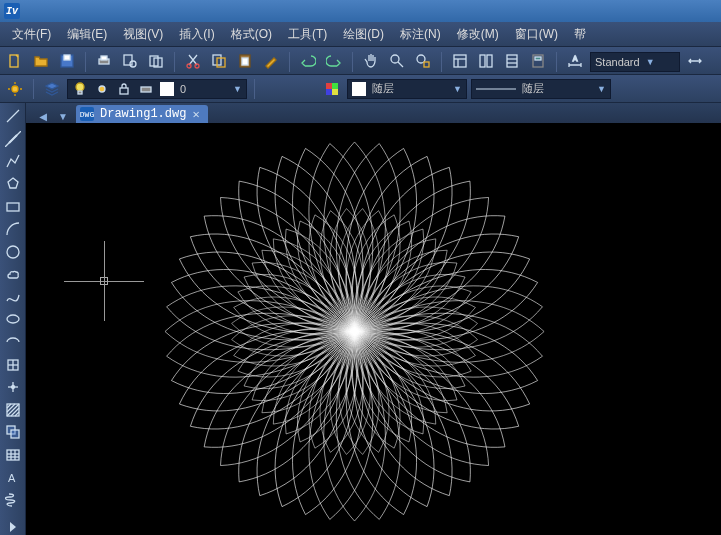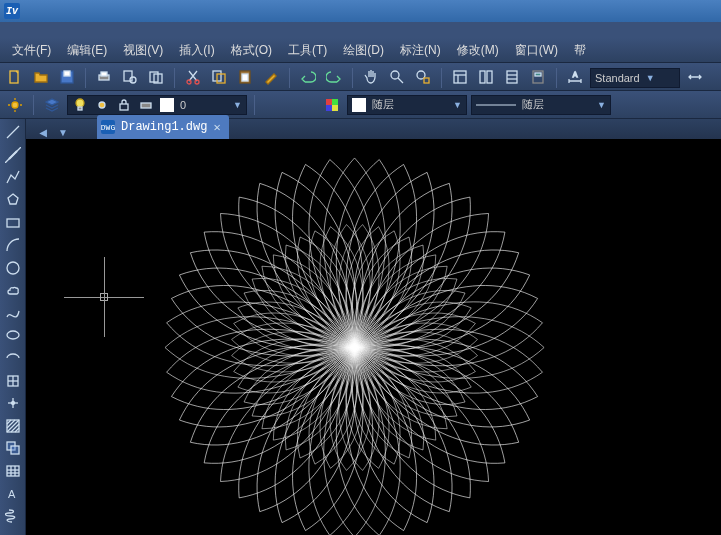--- a/index.html
+++ b/index.html
@@ -32,21 +32,20 @@
     border-radius:2px;
   }
   .menubar {
     background: linear-gradient(#3a5179, #2d4161);
     height: 20px;
     display: flex;
     align-items: center;
     padding: 12px 4px;
     gap: 0;
     border-bottom: 1px solid #1a2840;
-    margin-top: 16px;
   }
   .menubar .mi {
     padding: 2px 8px;
     cursor: pointer;
   }
   .toolbar {
     background: linear-gradient(#3a5179, #2d4161);
     height: 28px;
     display: flex;
     align-items: flex-end;
@@ -130,29 +129,28 @@
   .docnav {
     width:14px; height:14px;
     color:#8ab0e0;
     display:flex;align-items:center;justify-content:center;
     cursor:pointer;
     font-size:10px;
   }
   .doc-tab {
     background:#4e7abf;
     color:#fff;
-    height:24px;
+    height:18px;
     display:flex;
     align-items:center;
     padding:0 8px 0 4px;
     gap:6px;
     border-radius:3px 3px 0 0;
     font-family:"Consolas","Courier New",monospace;
     font-size:12px;
-    margin-left:21px;
   }
   .doc-tab .ficon { width:14px; height:14px; background:#1a5fb4; color:#fff; font-size:8px; display:flex;align-items:center;justify-content:center; border-radius:2px; }
   .doc-tab .close { color:#cde; cursor:pointer; font-size:12px; }
   .viewport {
     flex:1;
     position:relative;
     background:#000;
     overflow:hidden;
   }
   .crosshair {

